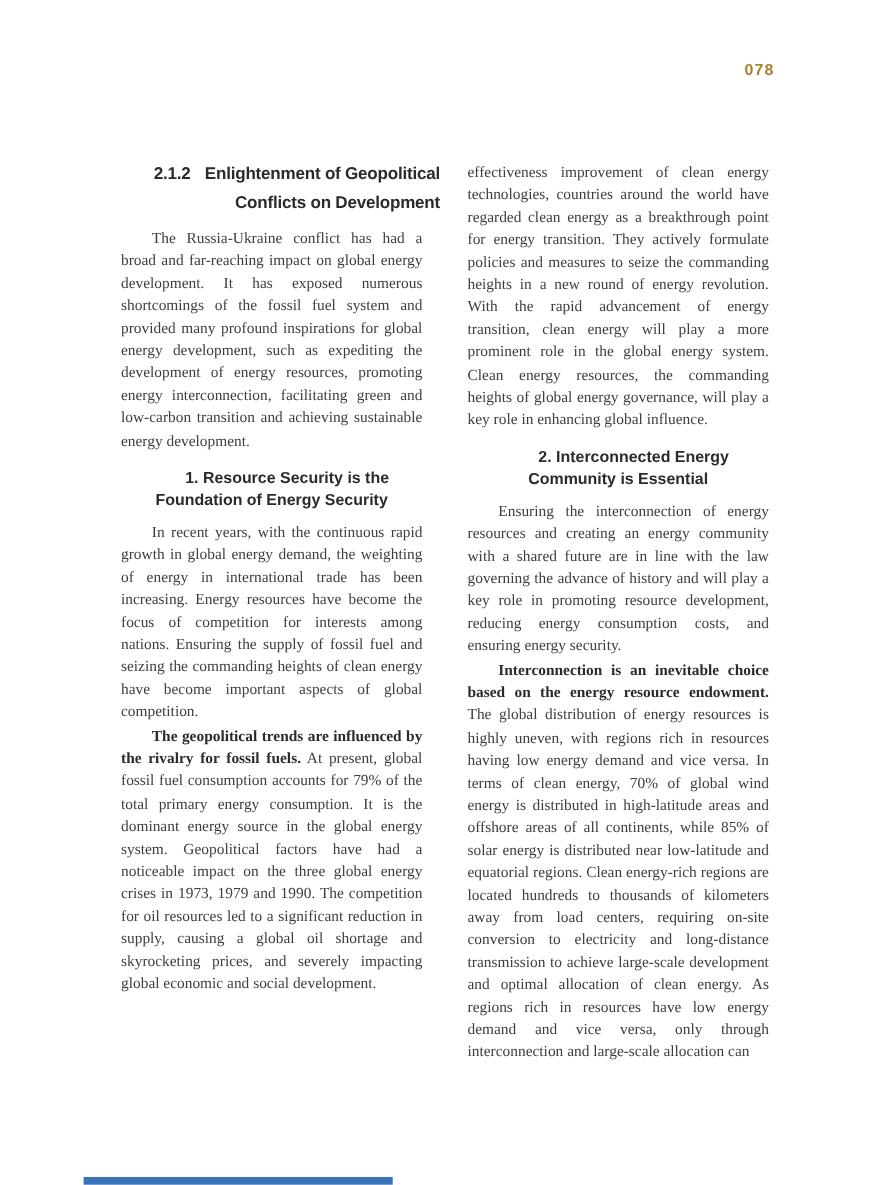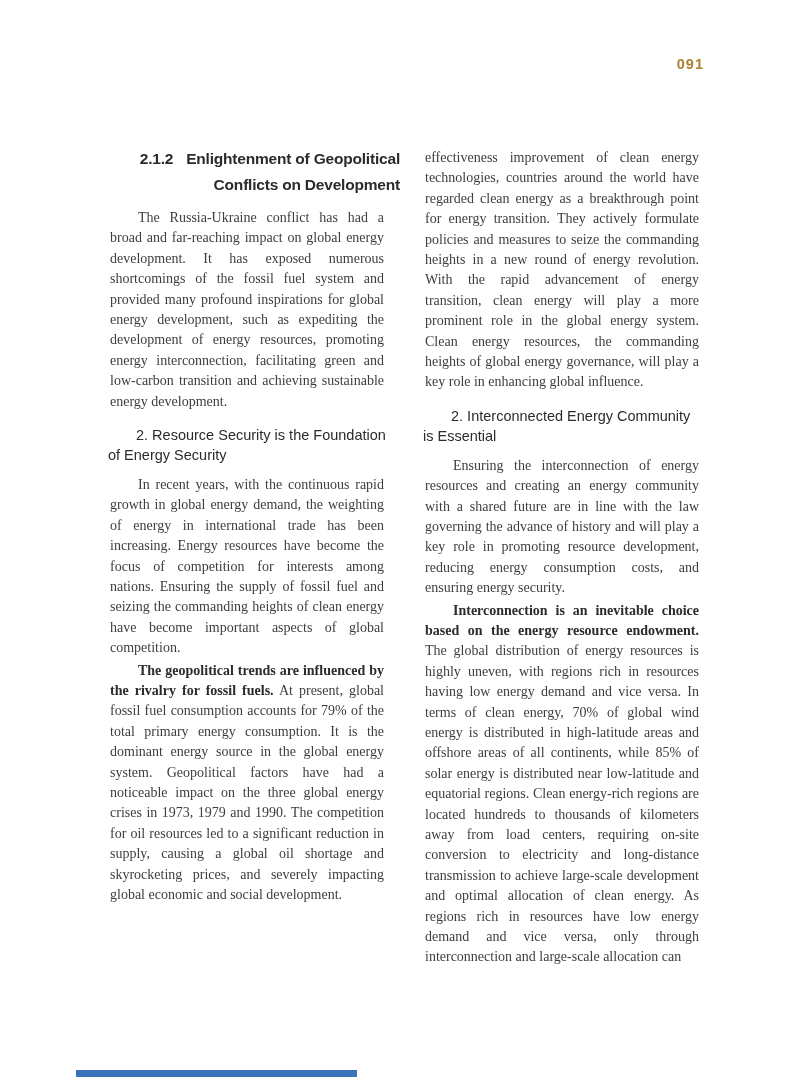--- a/index.html
+++ b/index.html
@@ -44,48 +44,48 @@
     text-align: right;
     width: 292px;
     margin-bottom: 10px;
   }
   .section-heading .h-num { margin-right: 13px; }
   p { margin: 2px; font-family: Liberation Serif, serif; }
   p.indent { text-indent: 28px; }
   .sub {
     font-size: 14.5px;
     line-height: 20.4px;
-    font-weight: normal;
+    font-weight: bold;
     color: #2b2b2b;
-    text-align: left;
+    text-align: center;
     text-indent: 28px;
     margin-top: 13px;
     margin-bottom: 9px;
   }
   b { color: #2b2b2b; }
   .footer-bar {
     position: absolute;
     left: 76px;
     bottom: 0px;
     width: 281px;
     height: 7px;
     background: #3a73ba;
   }
 </style>
 </head>
 <body>
 
-<div class="page-number">091</div>
+<div class="page-number">078</div>
 
 <div class="columns">
 
   <div class="col">
     <h2 class="section-heading"><span class="h-num">2.1.2</span><span class="h-title">Enlightenment of Geopolitical Conflicts on Development</span></h2>
     <p class="indent">The Russia-Ukraine conflict has had a broad and far-reaching impact on global energy development. It has exposed numerous shortcomings of the fossil fuel system and provided many profound inspirations for global energy development, such as expediting the development of energy resources, promoting energy interconnection, facilitating green and low-carbon transition and achieving sustainable energy development.</p>
-    <h3 class="sub">2. Resource Security is the Foundation of Energy Security</h3>
+    <h3 class="sub">1. Resource Security is the Foundation of Energy Security</h3>
     <p class="indent">In recent years, with the continuous rapid growth in global energy demand, the weighting of energy in international trade has been increasing. Energy resources have become the focus of competition for interests among nations. Ensuring the supply of fossil fuel and seizing the commanding heights of clean energy have become important aspects of global competition.</p>
     <p class="indent"><b>The geopolitical trends are influenced by the rivalry for fossil fuels.</b><span> At present, global fossil fuel consumption accounts for 79% of the total primary energy consumption. It is the dominant energy source in the global energy system. Geopolitical factors have had a noticeable impact on the three global energy crises in 1973, 1979 and 1990. The competition for oil resources led to a significant reduction in supply, causing a global oil shortage and skyrocketing prices, and severely impacting global economic and social development.</span></p>
   </div>
 
   <div class="col">
     <p>effectiveness improvement of clean energy technologies, countries around the world have regarded clean energy as a breakthrough point for energy transition. They actively formulate policies and measures to seize the commanding heights in a new round of energy revolution. With the rapid advancement of energy transition, clean energy will play a more prominent role in the global energy system. Clean energy resources, the commanding heights of global energy governance, will play a key role in enhancing global influence.</p>
     <h3 class="sub">2. Interconnected Energy Community is Essential</h3>
     <p class="indent">Ensuring the interconnection of energy resources and creating an energy community with a shared future are in line with the law governing the advance of history and will play a key role in promoting resource development, reducing energy consumption costs, and ensuring energy security.</p>
     <p class="indent"><b>Interconnection is an inevitable choice based on the energy resource endowment.</b><span> The global distribution of energy resources is highly uneven, with regions rich in resources having low energy demand and vice versa. In terms of clean energy, 70% of global wind energy is distributed in high-latitude areas and offshore areas of all continents, while 85% of solar energy is distributed near low-latitude and equatorial regions. Clean energy-rich regions are located hundreds to thousands of kilometers away from load centers, requiring on-site conversion to electricity and long-distance transmission to achieve large-scale development and optimal allocation of clean energy. As regions rich in resources have low energy demand and vice versa, only through interconnection and large-scale allocation can</span></p>
   </div>

